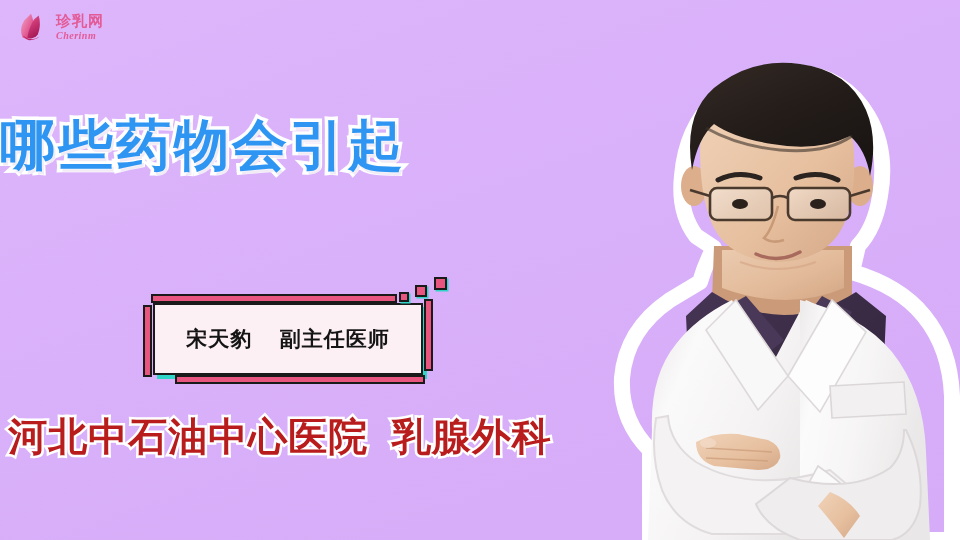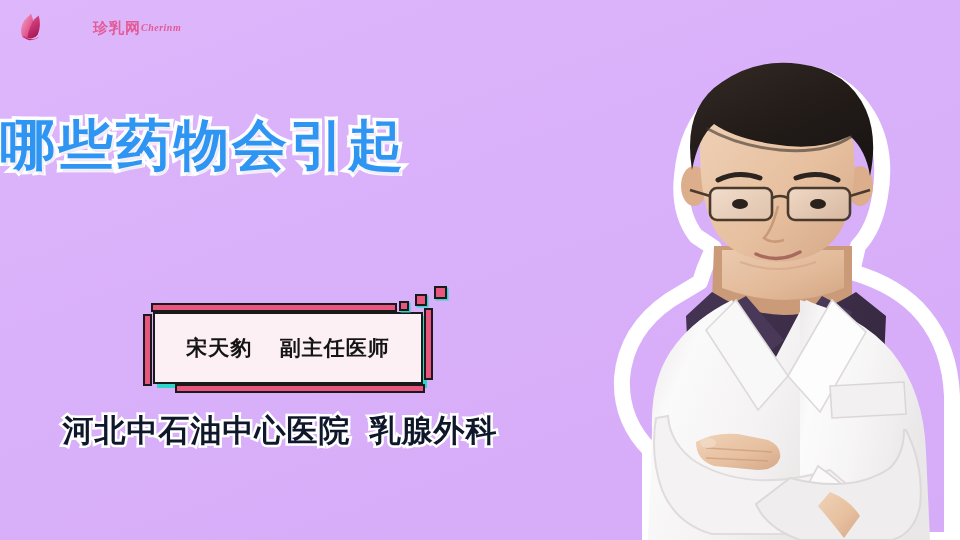--- a/index.html
+++ b/index.html
@@ -28,21 +28,21 @@
   .logo {
     position: absolute;
     left: 14px;
     top: 8px;
     display: flex;
     align-items: center;
     gap: 4px;
     z-index: 40;
   }
   .logo-mark { width: 38px; height: 38px; display:block; }
-  .logo-text { display: flex; flex-direction: row; line-height: 1; margin-left: 37px; }
+  .logo-text { display: flex; flex-direction: column; line-height: 1; }
   .logo-cn {
     font-size: 15px;
     font-weight: 700;
     color: #e35a96;
     letter-spacing: 1px;
     font-family: "Liberation Sans", "DejaVu Sans", sans-serif;
   }
   .logo-en {
     margin-top: 3px;
     font-size: 10px;
@@ -84,21 +84,21 @@
     text-shadow:
       0 0 2px #ffffff,
       2px 3px 0 rgba(120,60,170,0.10);
     font-family: "Liberation Sans", "DejaVu Sans", sans-serif;
   }
 
   
   .plate {
     position: absolute;
     left: 153px;
-    top: 312px;
+    top: 303px;
     width: 270px;
     height: 72px;
     z-index: 30;
   }
   .plate-shadow {
     position: absolute;
     left: 4px;
     top: 4px;
     width: 100%;
     height: 100%;
@@ -148,23 +148,23 @@
   }
 
   
   .hospital {
     position: absolute;
     left: 0;
     top: 410px;
     width: 560px;
     text-align: center;
     z-index: 30;
-    font-size: 31px;
-    font-weight: 700;
-    color: #0f172a;
+    font-size: 39px;
+    font-weight: 700;
+    color: #b91c1c;
     letter-spacing: 1px;
     white-space: pre;
     -webkit-text-stroke: 5px #ffffff;
     paint-order: stroke fill;
     font-family: "Liberation Sans", "DejaVu Sans", sans-serif;
   }
 </style>
 </head>
 <body>
 

